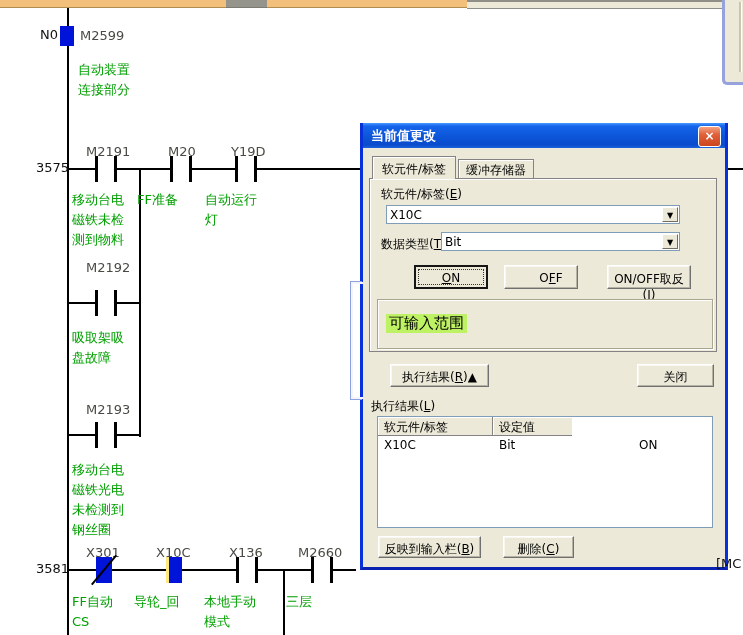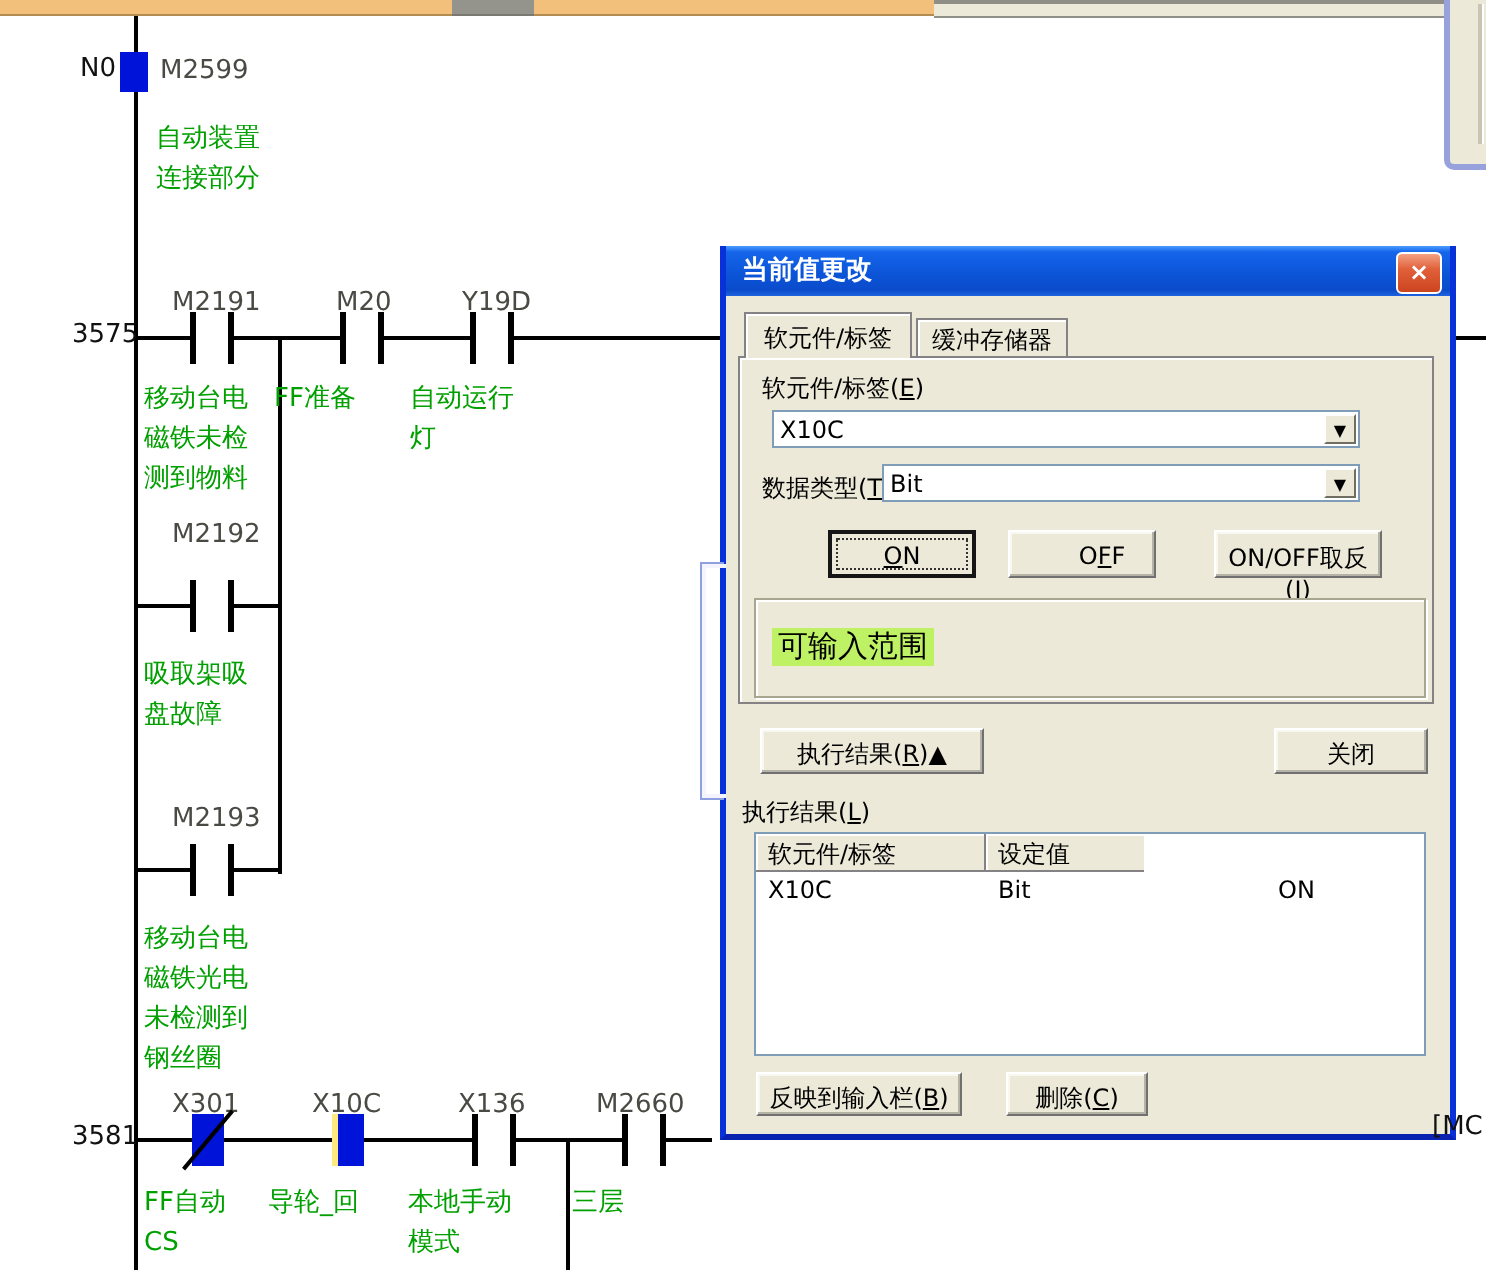--- a/index.html
+++ b/index.html
@@ -220,21 +220,21 @@
         </div>
         <div class="btn" style="left:237px;top:86px;width:84px;height:24px;padding-top:5px;">
           <span>ON/OFF取反(</span><u>I</u><span>)</span>
         </div>
 
         <div class="groupbox">
           <span class="gb-label">可输入范围</span>
         </div>
       </div>
 
-      <div class="btn" style="left:17px;top:216px;width:112px;height:23px;padding-top:4px;">
+      <div class="btn" style="left:27px;top:216px;width:99px;height:23px;padding-top:4px;">
         <span>执行结果(</span><u>R</u><span>)▲</span>
       </div>
       <div class="btn" style="left:274px;top:216px;width:77px;height:23px;padding-top:4px;">关闭</div>
 
       <div class="fld-label" style="left:8px;top:250px;">
         <span>执行结果(</span><u>L</u><span>)</span>
       </div>
 
       <div class="listview">
         <div class="lv-header">

